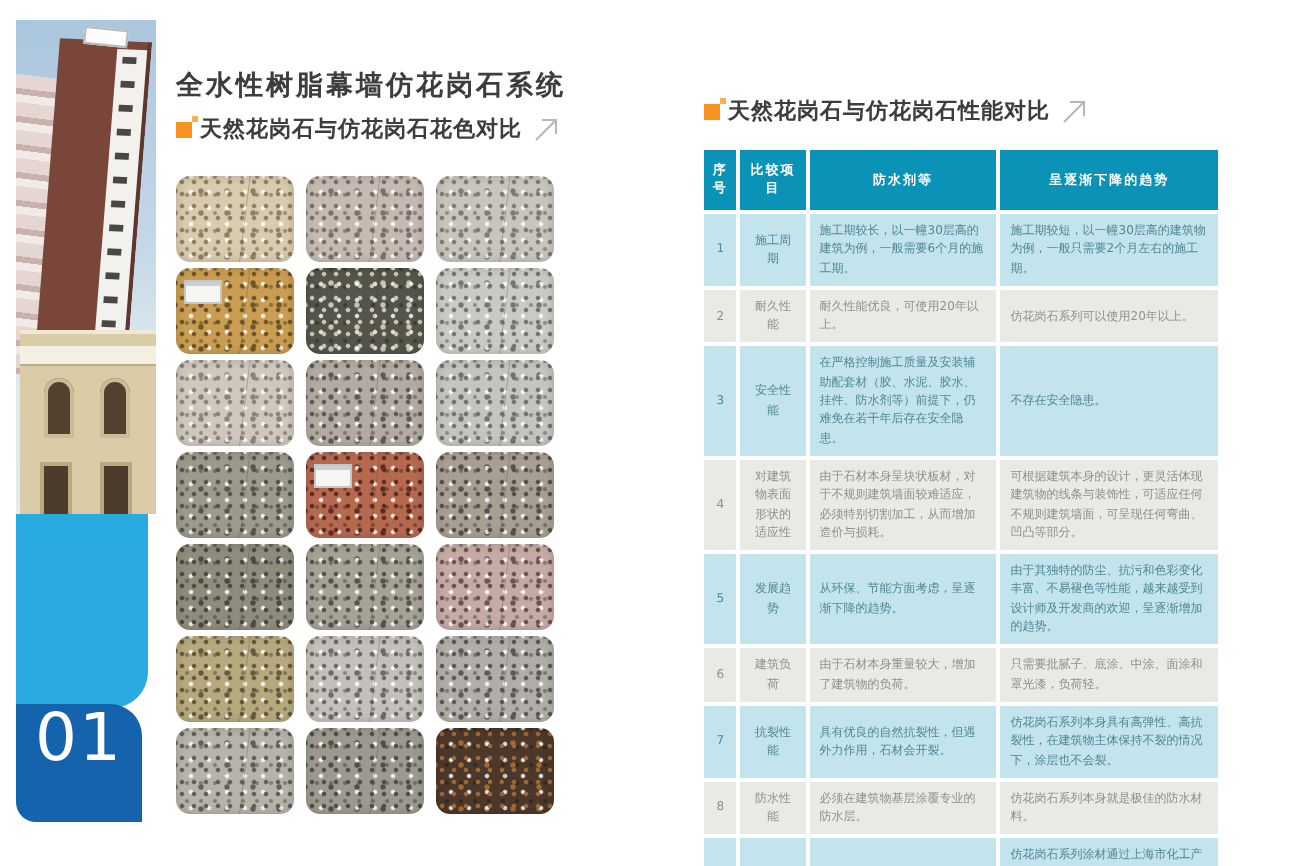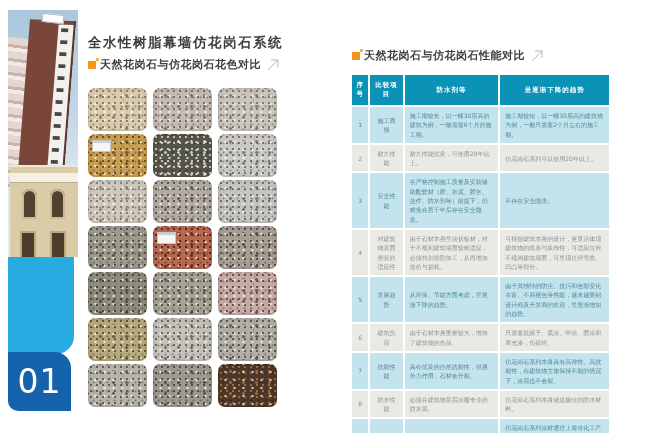--- a/index.html
+++ b/index.html
@@ -24,21 +24,21 @@
   .cornice{position:absolute;left:0;top:8px;width:100%;height:9px;background:#f4f0e4;border-bottom:1px solid #b9ad8d;}
   .arch{position:absolute;top:24px;width:15px;height:30px;border-radius:8px 8px 0 0;background:#54402f;
     box-shadow:inset 0 0 0 2px #c9bc97;}
   .arch.a1{left:12px;} .arch.a2{left:40px;}
   .door{position:absolute;bottom:0;width:16px;height:36px;background:#4c3c2c;box-shadow:inset 0 0 0 2px #baa97f;}
   .door.d1{left:10px;} .door.d2{left:40px;}
   
   .cyan-block{position:absolute;left:8px;top:257px;width:66px;height:97px;
     background:var(--block-cyan,#29abe2);border-radius:0 0 18px 0;}
   .badge{position:absolute;left:8px;top:352px;width:63px;height:59px;background:var(--badge-blue,#1563ac);
-    border-radius:0 16px 0 10px;display:flex;align-items:center;justify-content:center;}
+    border-radius:0 16px 0 10px;display:flex;justify-content:center;}
   .badge span{color:#fff;font-size:33px;font-weight:400;letter-spacing:1px;line-height:1;}
   
   .main-title{position:absolute;left:88px;top:34px;font-size:13.5px;font-weight:bold;color:#3d3d3d;letter-spacing:1.5px;}
   .sub-title-row{position:absolute;left:88px;top:57px;display:flex;align-items:center;gap:4px;}
   .right-title-row{position:absolute;left:352px;top:48px;display:flex;align-items:center;gap:4px;}
   .sub-title,.right-title{font-size:11px;font-weight:bold;color:#3d3d3d;letter-spacing:0.5px;}
   .bullet{position:relative;width:8px;height:8px;background:var(--accent-orange,#f7941d);flex:0 0 auto;}
   .bullet::after{content:"";position:absolute;right:-3px;top:-3px;width:3px;height:3px;background:#f9b04e;}
   .arrow-icon{flex:0 0 auto;margin-left:2px;}
   

